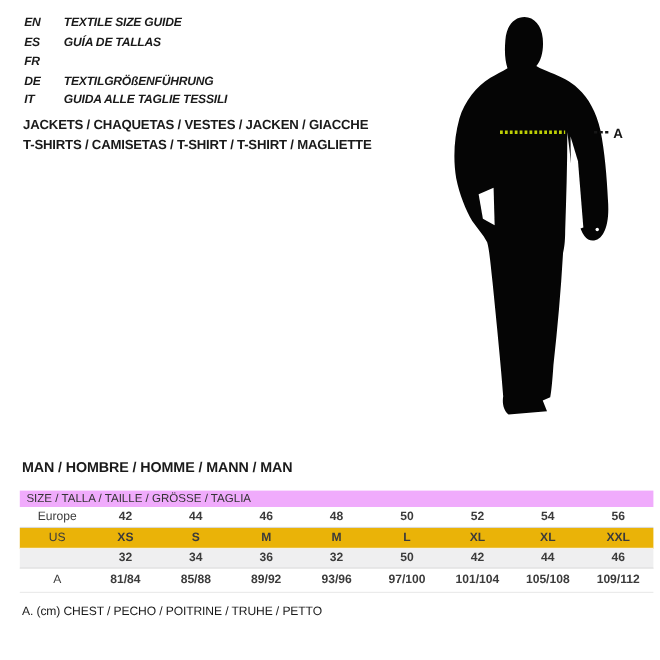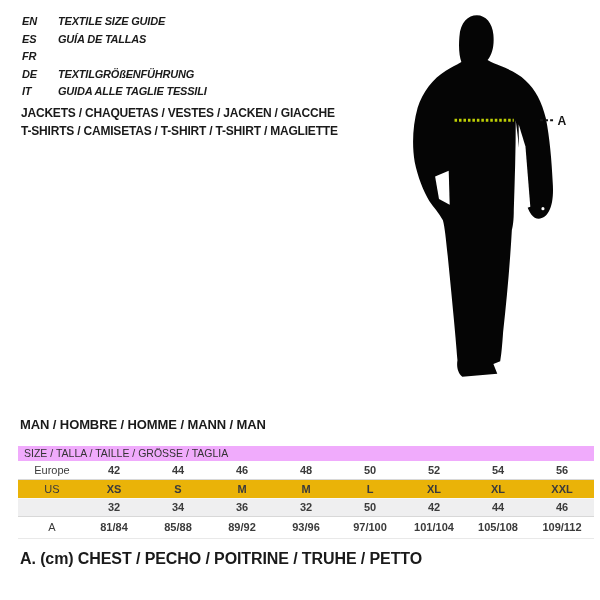--- a/index.html
+++ b/index.html
@@ -35,21 +35,21 @@
   .row-europe{height:18px;line-height:18px;background:#ffffff;
               border-bottom:1px solid #d8d8d8;}
   .row-us{height:18px;line-height:18px;background:#eab308;
           border-bottom:1px solid #f8f8f8;}
   .row-num{height:17px;line-height:17px;background:#efeff0;
            border-bottom:1px solid #d8d8d8;}
   .row-a{height:21px;line-height:21px;background:#ffffff;
          border-bottom:1px solid #e9e9e9;}
 
   
-  .footnote{top:550px;left:20px;font-size:16px;font-weight:bold;
+  .footnote{top:550px;left:20px;font-size:11px;font-weight:normal;
             letter-spacing:-0.1px;}
 </style>
 </head>
 <body>
 
 <div class="abs lang-list">
   <div class="lang-row">
     <span class="lang-code">EN</span>
     <span class="lang-label">TEXTILE SIZE GUIDE</span>
   </div>

